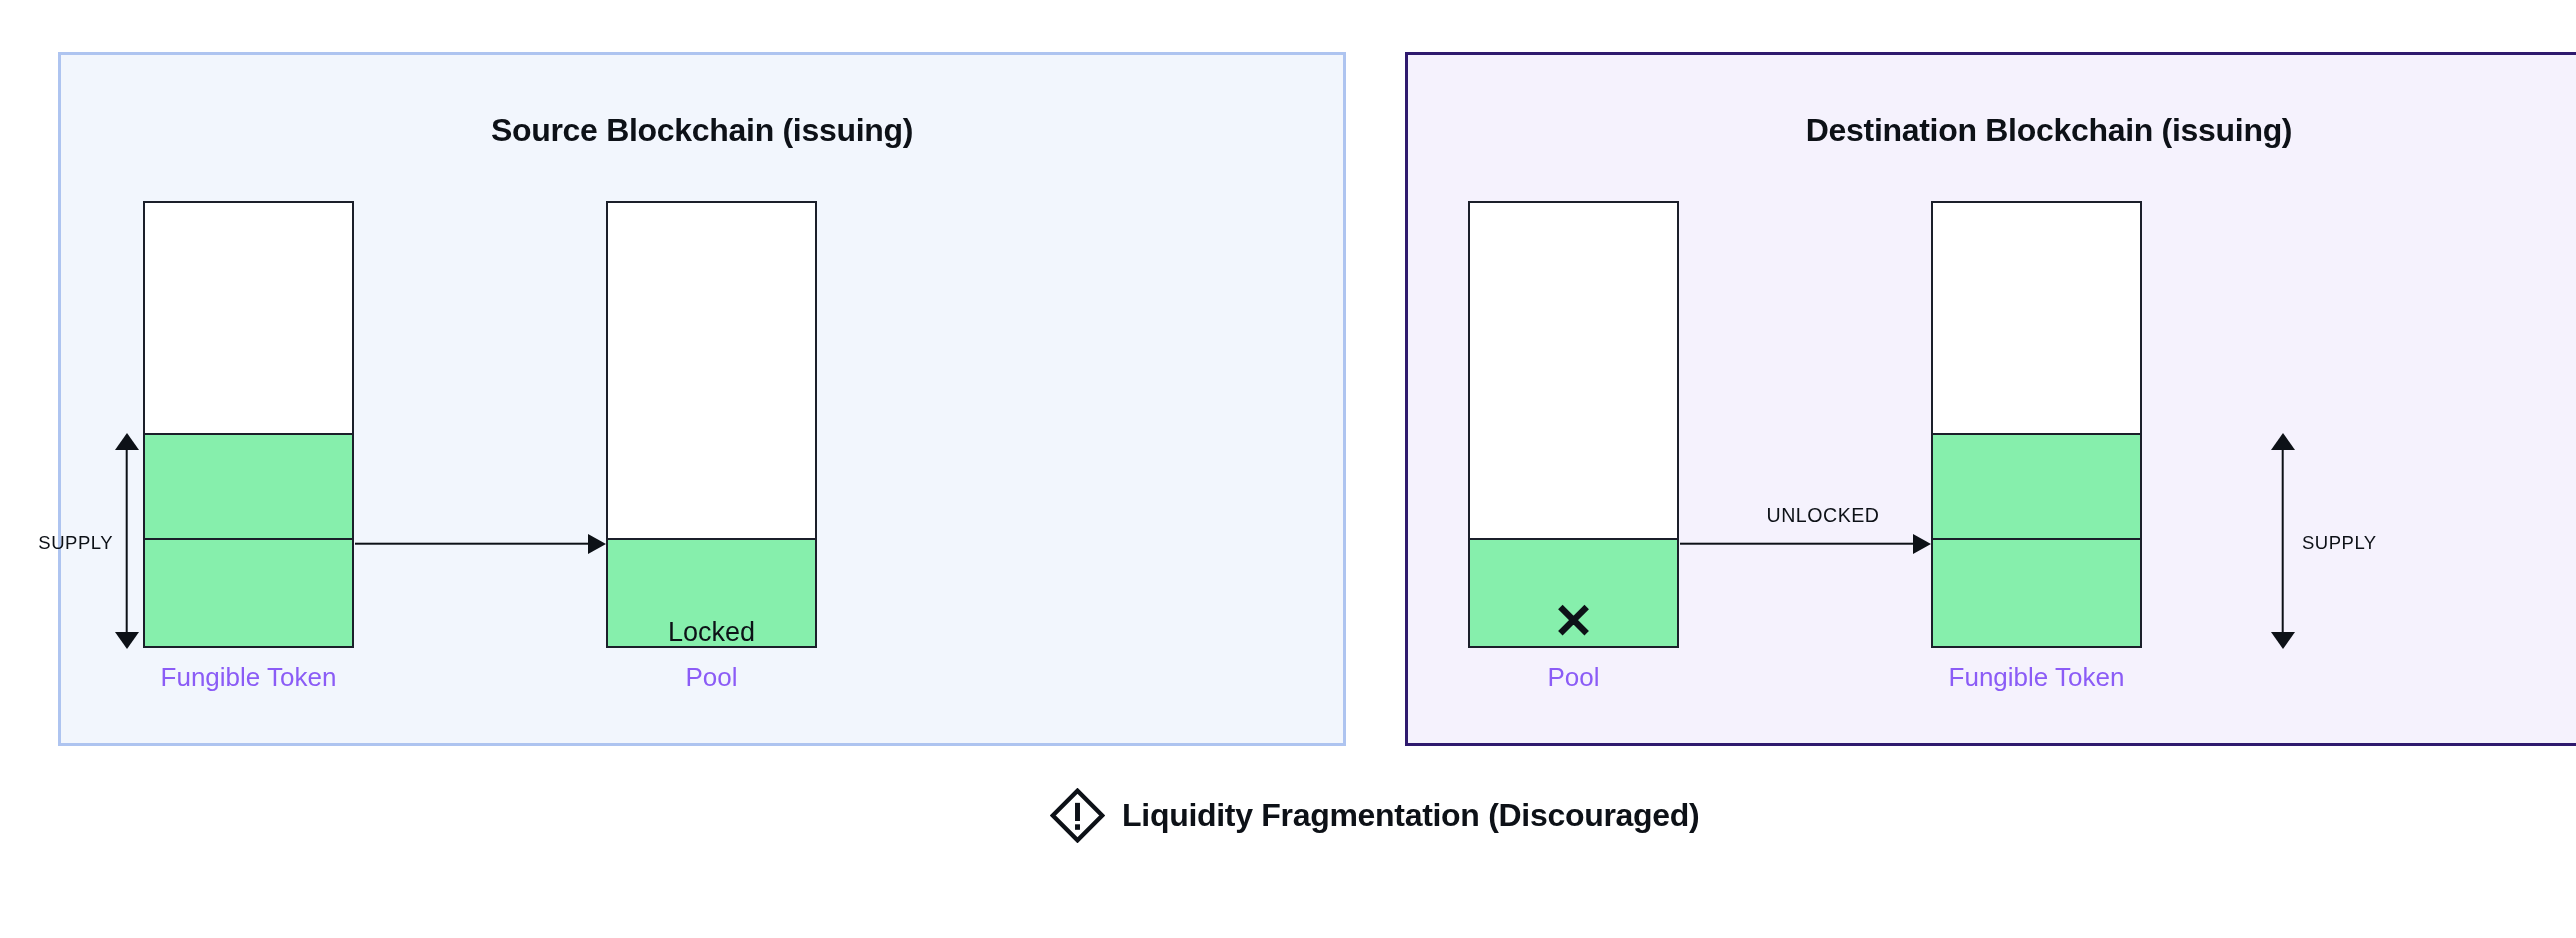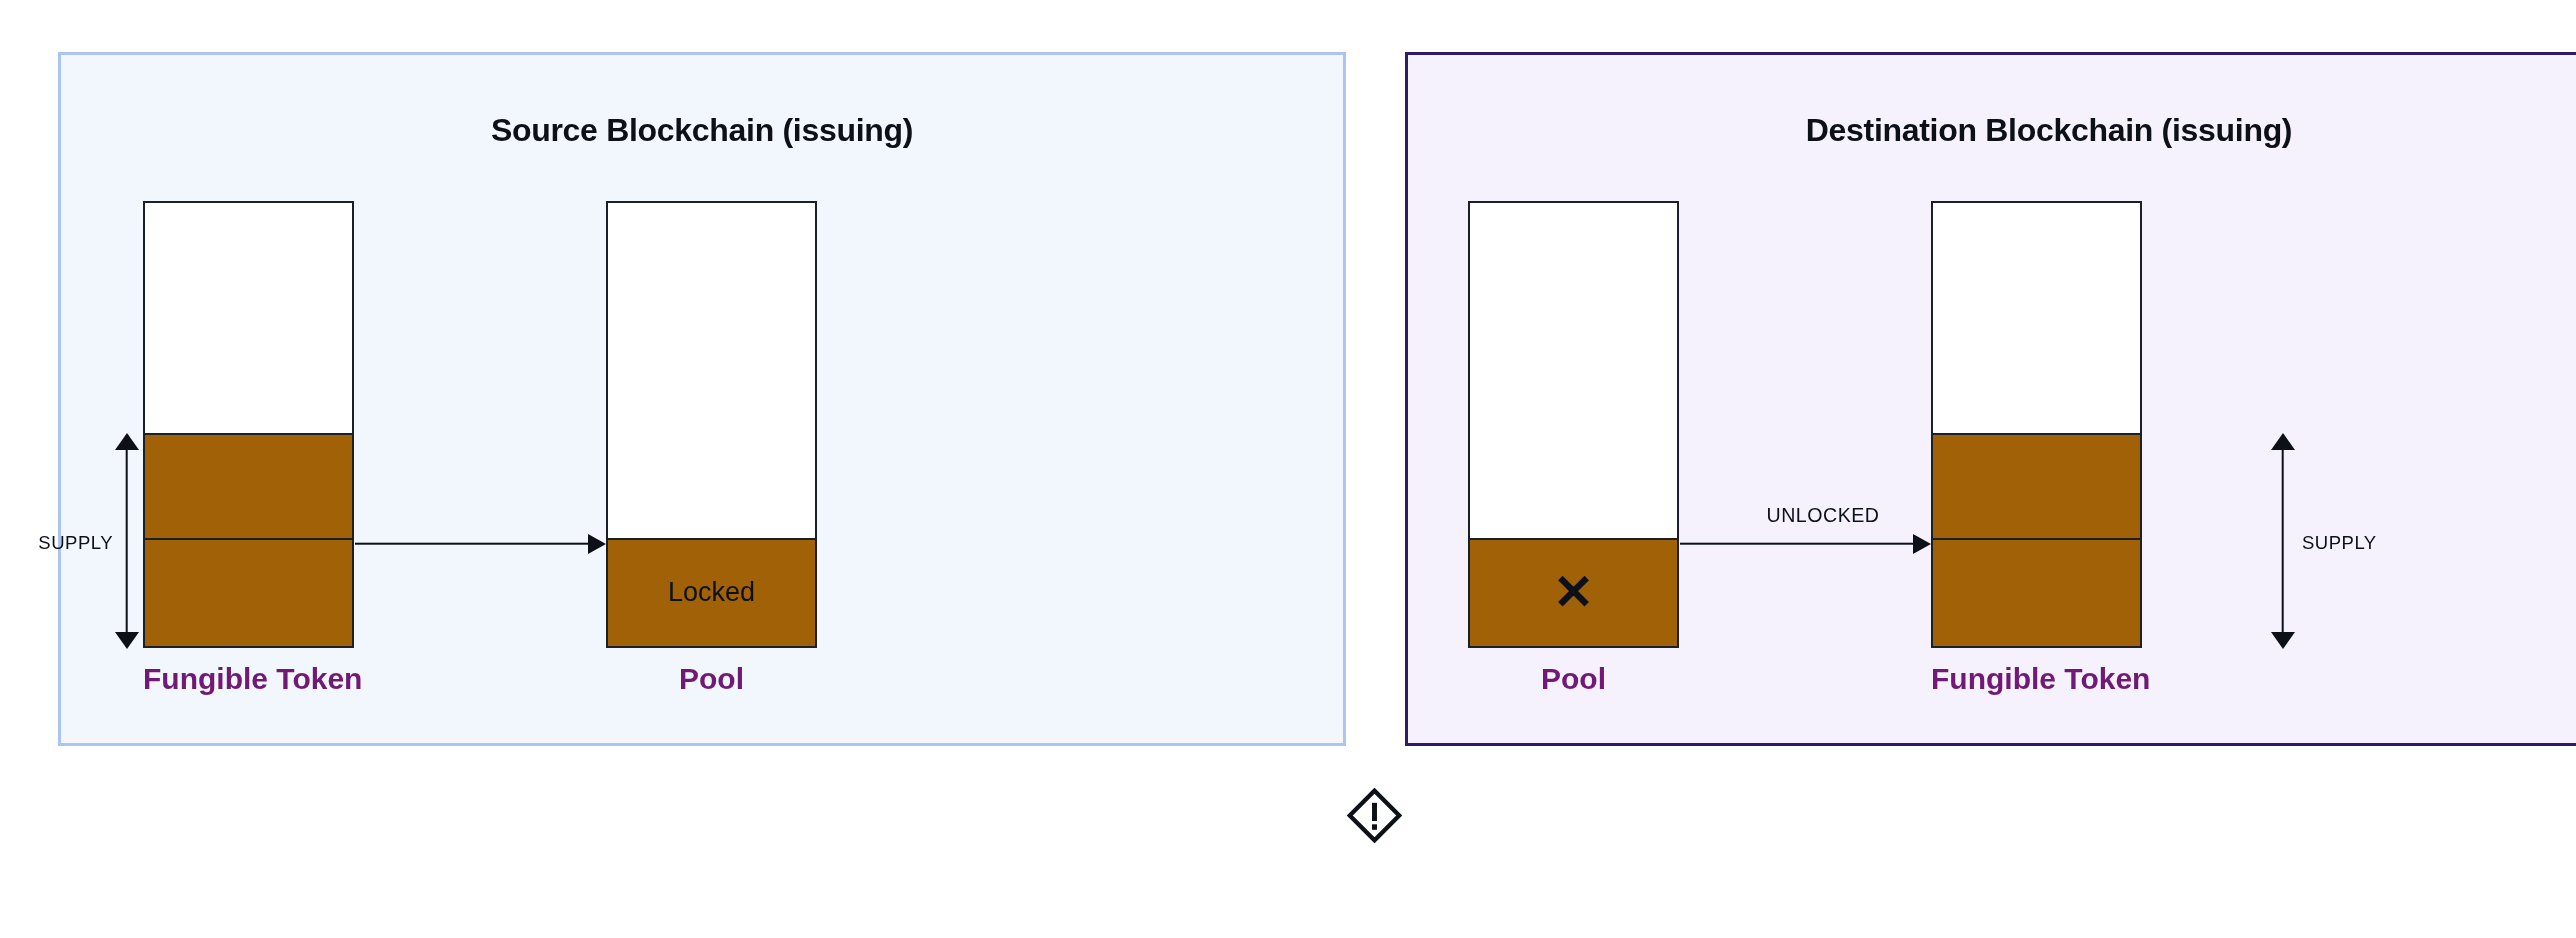--- a/index.html
+++ b/index.html
@@ -59,43 +59,43 @@
     flex-direction: column;
     justify-content: flex-end;
   }
   .seg {
     width: 100%;
     position: relative;
     display: flex;
     align-items: center;
     justify-content: center;
   }
-  .seg.filled { background: #a16207; }
+  .seg.filled { background: #86efac; align-items: flex-end; }
   .seg.empty  { background: #ffffff; }
   .seg.divider-top { border-top: 2.6px solid #1b1f2a; }
   .seg-label {
     font-size: 27px;
     font-weight: 400;
     color: #0d1117;
     line-height: 1;
   }
   .seg-mark {
     font-size: 49px;
     font-weight: 700;
     color: #0d1117;
     line-height: 1;
     font-family: "Liberation Sans", sans-serif;
   }
 
   .box-caption {
     position: absolute;
     text-align: center;
-    font-size: 30px;
-    font-weight: 700;
-    color: #701a75;
+    font-size: 26px;
+    font-weight: 400;
+    color: #8b5cf6;
     white-space: nowrap;
   }
 
   
   .flow-arrow { position: absolute; height: 5.2px; }
   .flow-arrow .shaft {
     position: absolute;
     left: 0; top: 50%;
     transform: translateY(-50%);
     height: 2.6px;
@@ -254,16 +254,17 @@
     </div>
     <div class="supply-label" style="left:894px; top:477px;">SUPPLY</div>
   </div>
 
   <div id="footer-note">
     <svg id="warning-icon" viewBox="0 0 100 100">
       <polygon points="50,5 95,50 50,95 5,50" fill="none" stroke="#0d1117" stroke-width="8"></polygon>
       <rect x="45.5" y="27" width="9" height="33" fill="#0d1117"></rect>
       <rect x="45.5" y="66" width="9" height="10" fill="#0d1117"></rect>
     </svg>
+    <div id="footer-label">Liquidity Fragmentation (Discouraged)</div>
   </div>
 
 </div>
 
 
 </body></html>

